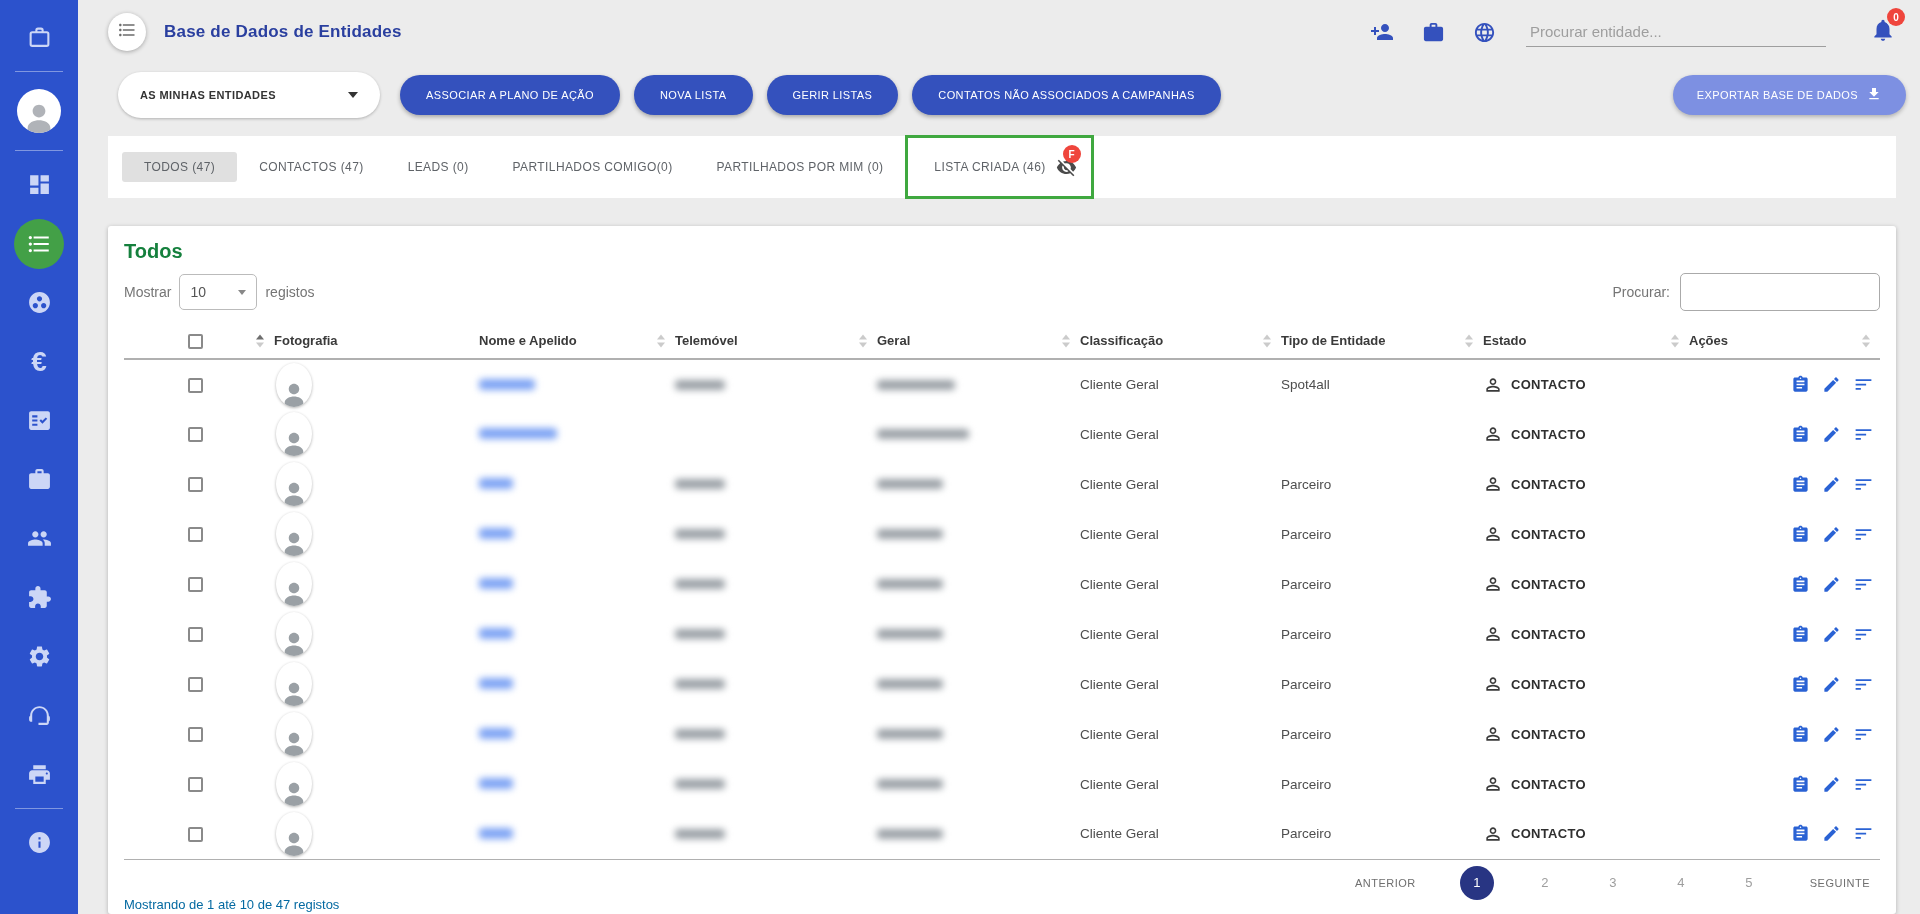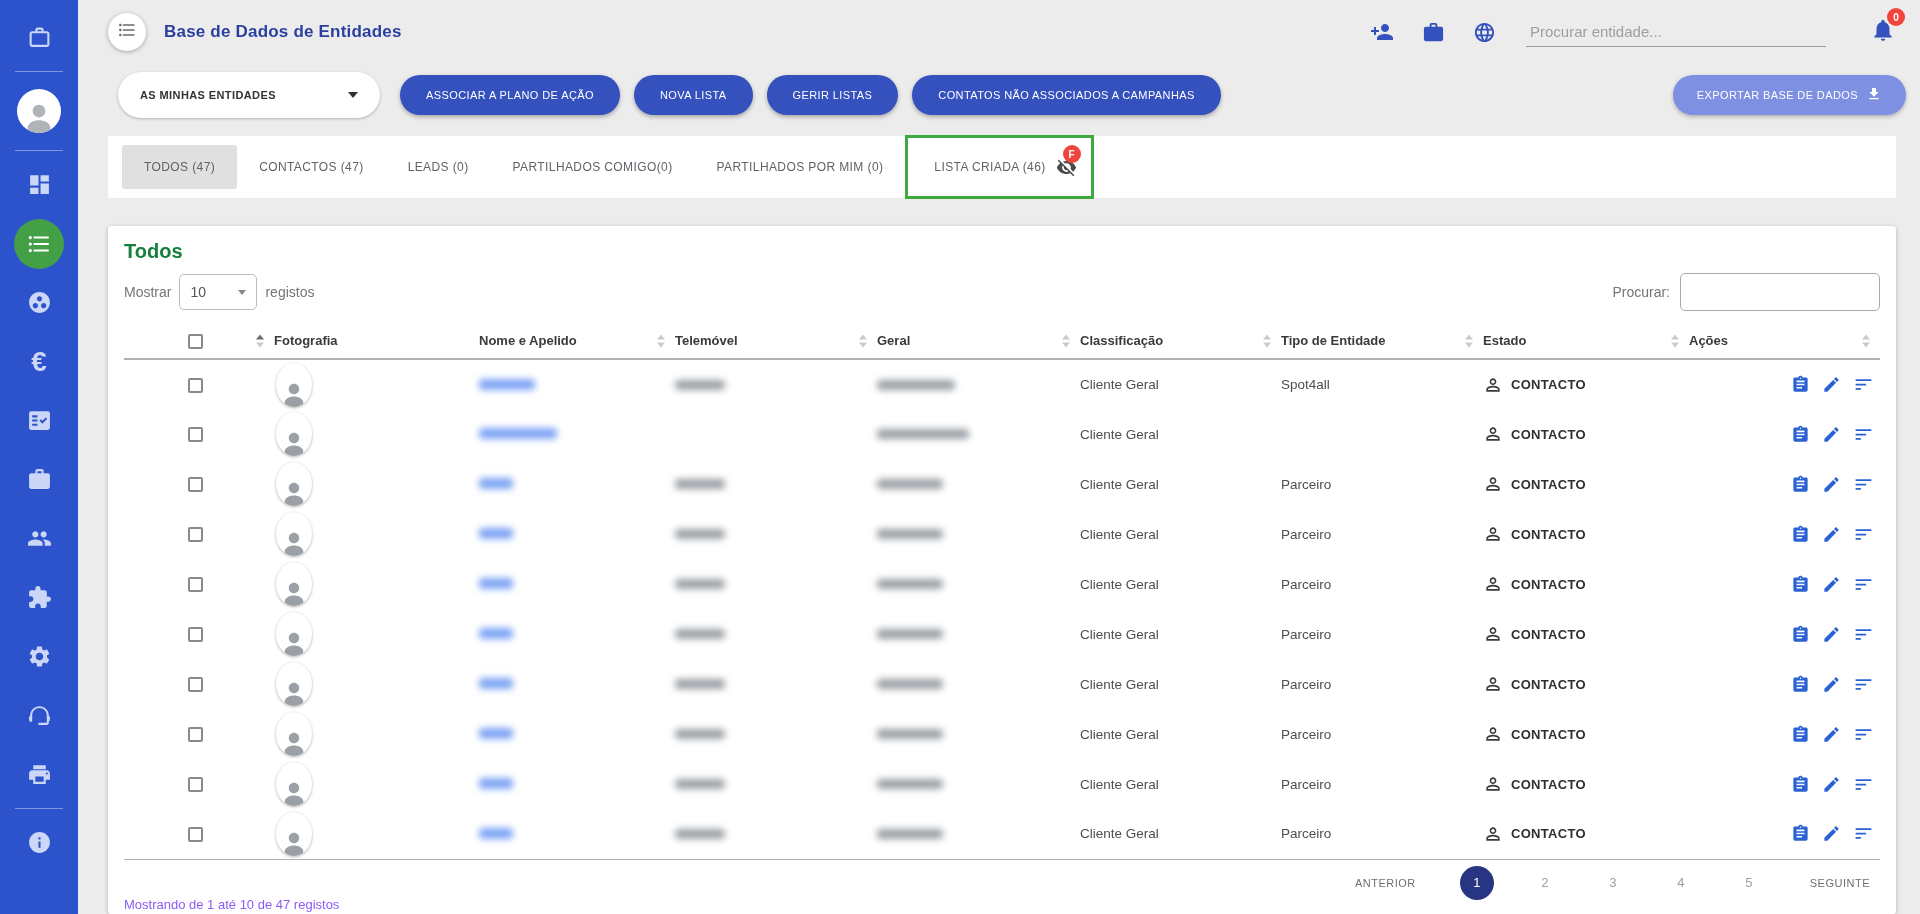--- a/index.html
+++ b/index.html
@@ -48,21 +48,21 @@
               font-weight:500; letter-spacing:.4px; padding:0 26px; margin-right:14px; cursor:pointer;
               box-shadow:0 2px 4px rgba(0,0,0,.3); font-family:"Liberation Sans", sans-serif; }
   .export-btn { margin-left:auto; height:40px; border:none; border-radius:20px; background:#7d90e2; color:#fff;
                 font-size:11px; font-weight:500; letter-spacing:.4px; padding:0 24px; cursor:pointer;
                 display:flex; align-items:center; gap:8px; box-shadow:0 2px 4px rgba(0,0,0,.25);
                 font-family:"Liberation Sans", sans-serif; }
 
   
   .tabbar-wrap { margin:10px 24px 0 30px; background:#fff; height:62px; display:flex; align-items:center;
                  padding-left:14px; flex:0 0 auto; position:relative; }
-  .tab { padding:0 22px; height:44px; display:flex; align-items:center; font-size:12px; font-weight:500;
+  .tab { padding:0 22px; height:30px; display:flex; align-items:center; font-size:12px; font-weight:500;
          color:#5f6368; letter-spacing:.4px; cursor:pointer; white-space:nowrap; }
   .tab.active { background:#e0e0e0; border-radius:3px; }
   .tab-highlight { border:3px solid #3fa83f; background:#fff; display:flex; align-items:center;
                    height:64px; padding:0 14px 0 4px; position:relative; }
   .tab-highlight .tab { height:100%; }
   .tab-eye { display:flex; margin-left:-12px; cursor:pointer; }
   .f-badge { position:absolute; top:7px; right:10px; width:18px; height:18px; border-radius:50%;
              background:#ef453c; color:#fff; font-size:10px; font-weight:700;
              display:flex; align-items:center; justify-content:center; }
 
@@ -101,21 +101,21 @@
   .blur.name { background:#7ea4f4; cursor:pointer; }
   .blur.gray { background:#9aa0a6; height:10px; }
   .c-class, .c-tipo { font-size:13.5px; color:#4e4e4e; }
   .estado-wrap { display:flex; align-items:center; gap:8px; }
   .estado-txt { font-size:13px; font-weight:700; color:#2f2f2f; letter-spacing:.3px; }
   .c-acoes { text-align:right; padding-right:6px !important; }
   .act { display:inline-flex; margin-left:12px; cursor:pointer; vertical-align:middle; }
 
   
   .card-footer { display:flex; align-items:center; height:46px; flex:0 0 auto; }
-  .footer-info { font-size:13px; color:#8b5cf6;margin-top:43px; }
+  .footer-info { font-size:13px; color:#0369a1;margin-top:43px; }
   .pagination { margin-left:auto; display:flex; align-items:center; gap:44px; margin-right:10px; }
   .pg-nav { font-size:11px; font-weight:500; color:#6f6f6f; letter-spacing:.5px; cursor:pointer; }
   .pg-num { font-size:13px; color:#9e9e9e; cursor:pointer; width:34px; height:34px; display:flex;
             align-items:center; justify-content:center; }
   .pg-num.active { background:#283583; color:#fff; border-radius:50%; }
 </style>
 </head>
 <body>
 
 <div class="sidebar">

